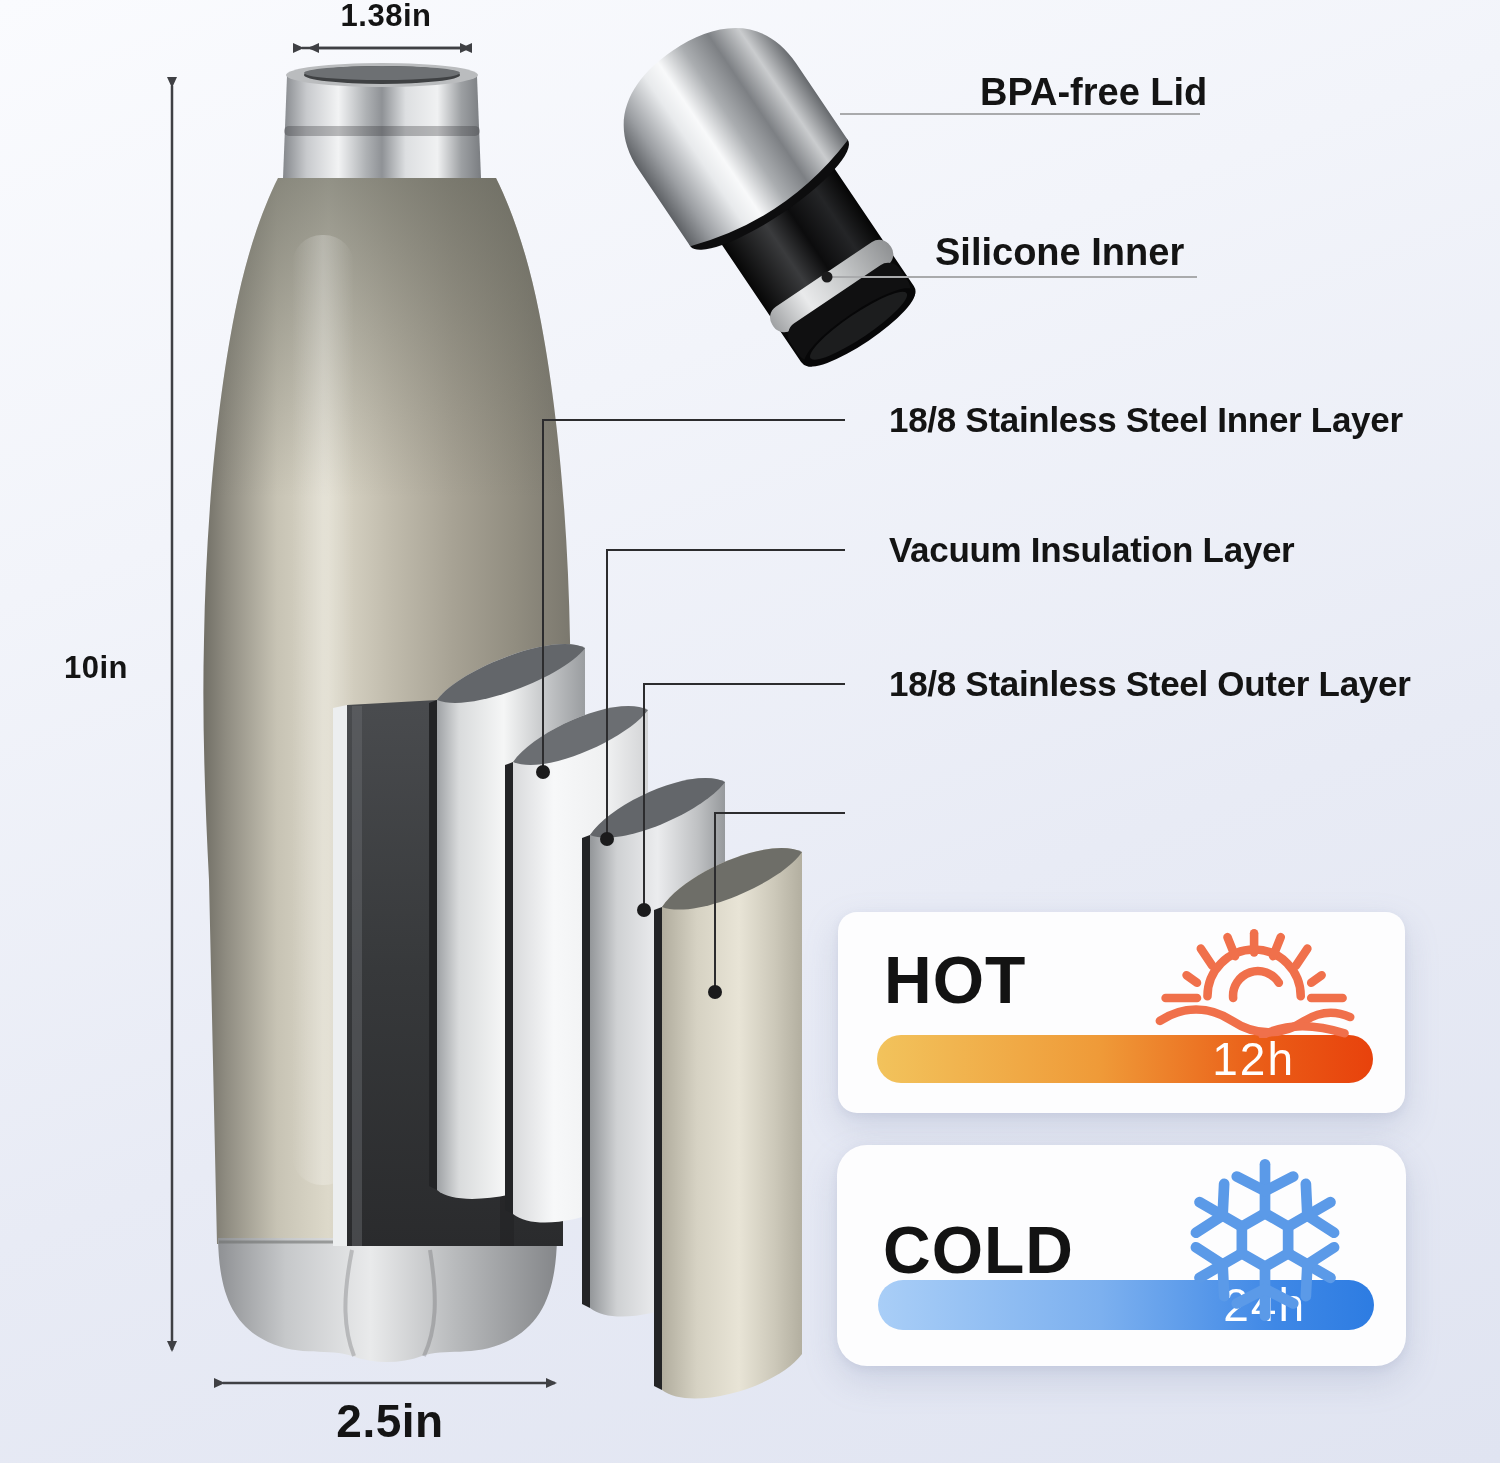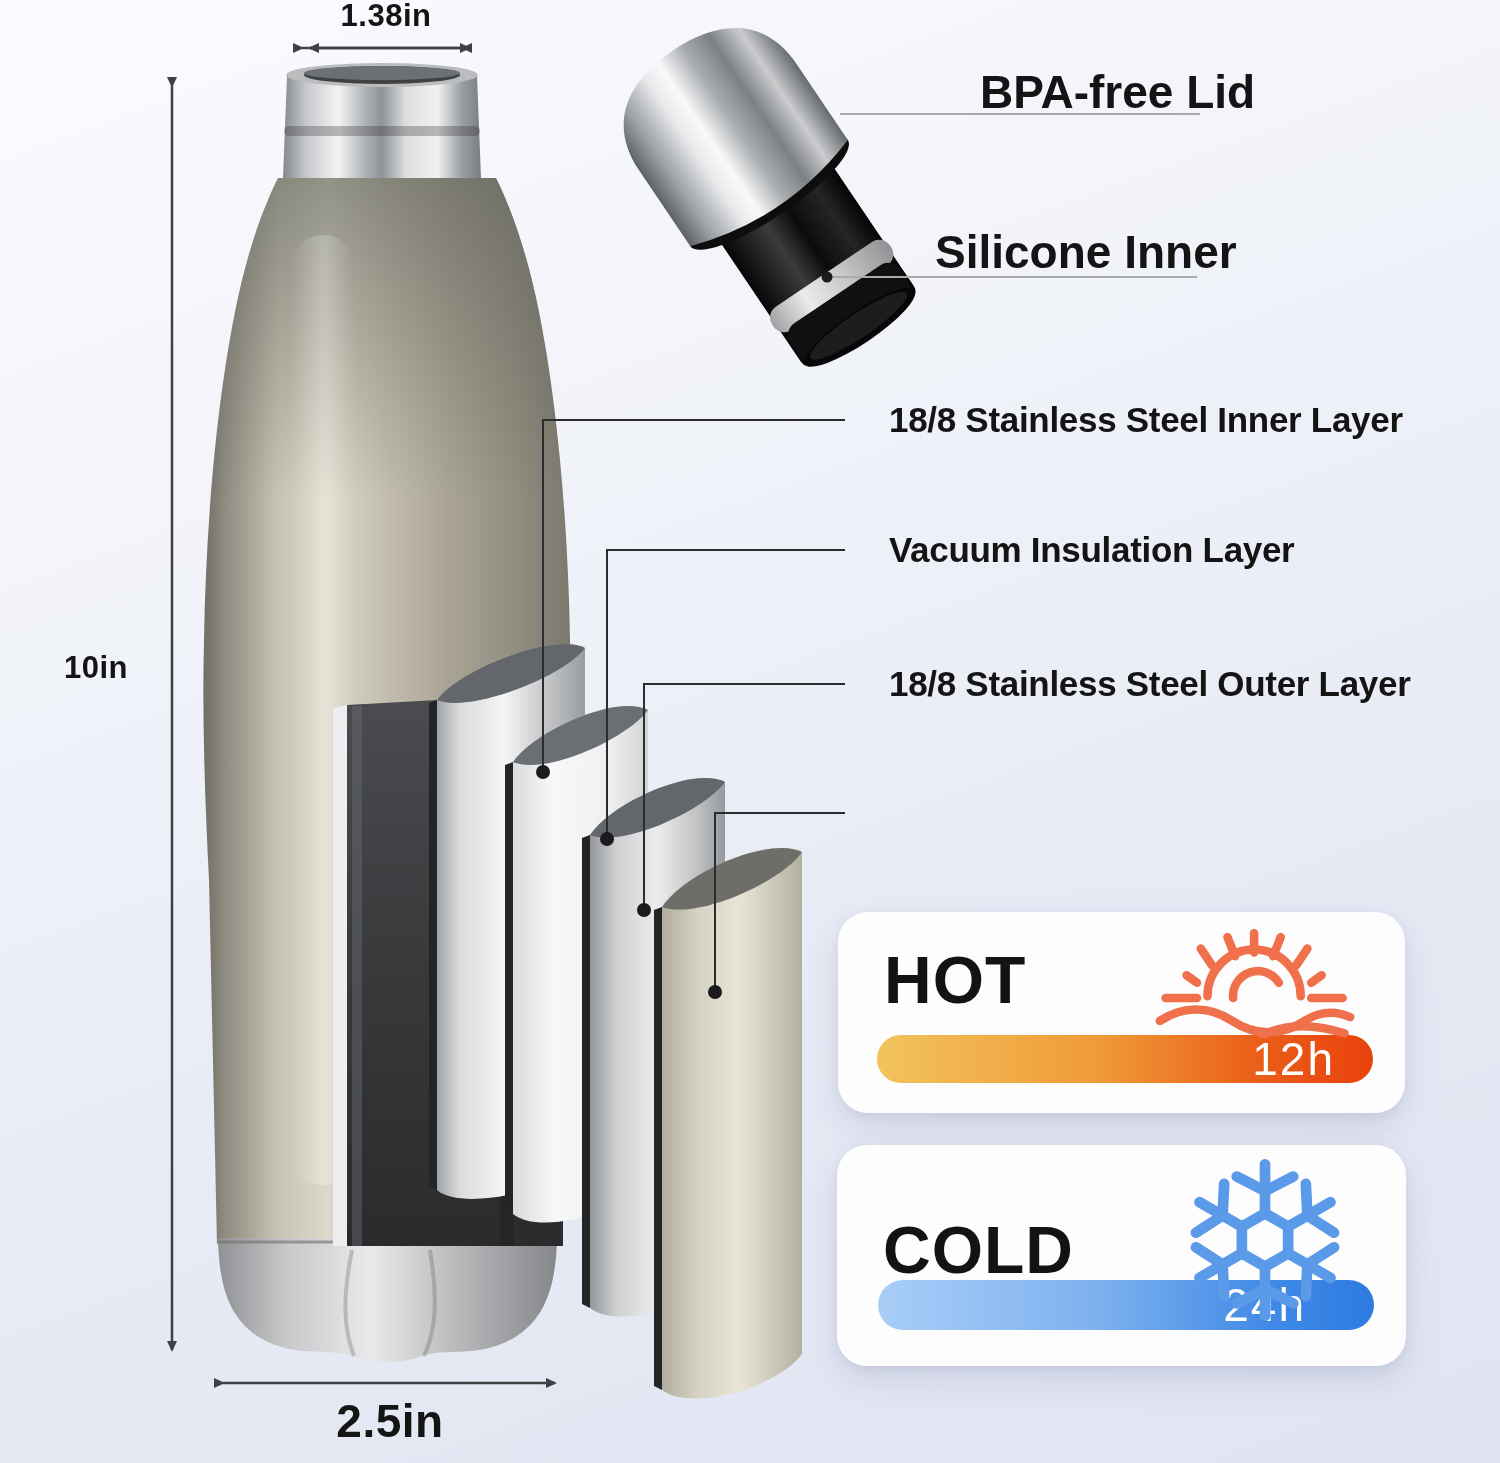--- a/index.html
+++ b/index.html
@@ -5,45 +5,45 @@
   html,body { margin:0; padding:0; background:#dfe3f0; }
   .stage {
     position:relative; width:1500px; height:1463px; overflow:hidden;
     background: linear-gradient(160deg,#fafbfe 0%,#f2f4fa 30%,#e8ebf5 62%,#e0e4f1 100%);
     font-family:Liberation Sans, sans-serif;
   }
   .art { position:absolute; left:0; top:0; width:1500px; height:1463px; }
 
   .label { position:absolute; transform:translateY(-50%); white-space:nowrap; color:#141414; }
   .dim-label   { font-size:31px; font-weight:800; letter-spacing:.5px; }
-  .lid-label   { font-size:46px; font-weight:700;text-align:center; }
+  .lid-label   { font-size:38px; font-weight:700;text-align:center; }
   .layer-label { font-size:35px; font-weight:700; letter-spacing:-.3px;margin-left:44px; }
 
   .card {
     position:absolute; background:#fdfdfe; border-radius:30px;
     box-shadow:0 14px 34px rgba(120,132,170,.22), 0 3px 8px rgba(120,132,170,.12);
   }
-  .card-hot  { left:838px; top:912px;  width:567px; height:201px; }
+  .card-hot  { left:838px; top:912px;  width:567px; height:201px;border-radius:19px; }
   .card-cold { left:837px; top:1145px; width:569px; height:221px; }
   .card-title {
     position:absolute; left:46px; transform:translateY(-50%);
     font-size:66px; font-weight:800; color:#131313; letter-spacing:1px;
   }
   .card-hot  .card-title { top:68px; }
   .card-cold .card-title { top:105px; }
   .bar {
     position:absolute; color:#ffffff; text-align:right;
     font-size:46px; font-weight:400; letter-spacing:2px;
   }
   .bar-hot {
     left:39px; top:123px; width:496px; height:48px; line-height:48px;
     border-radius:24px; padding-right:0;
     background:linear-gradient(90deg,#f2c35c 0%,#ef9a38 45%,#ea5c17 78%,#e8420c 100%);
   }
-  .bar-hot span { display:inline-block; margin-right:38px; }
+  .bar-hot span { display:inline-block; margin-right:78px; }
   .bar-cold {
     left:41px; top:135px; width:496px; height:50px; line-height:50px;
     border-radius:25px;
     background:linear-gradient(90deg,#a9cef7 0%,#7cb0ef 45%,#3f88e6 80%,#2d7ce2 100%);
   }
   .bar-cold span { display:inline-block; margin-right:68px; }
   .card-icon { position:absolute; }
   .sun-icon { right:46px; top:8px; width:206px; height:118px; }
   .snow-icon { right:52px; top:4px; width:178px; height:182px; }
 </style>

